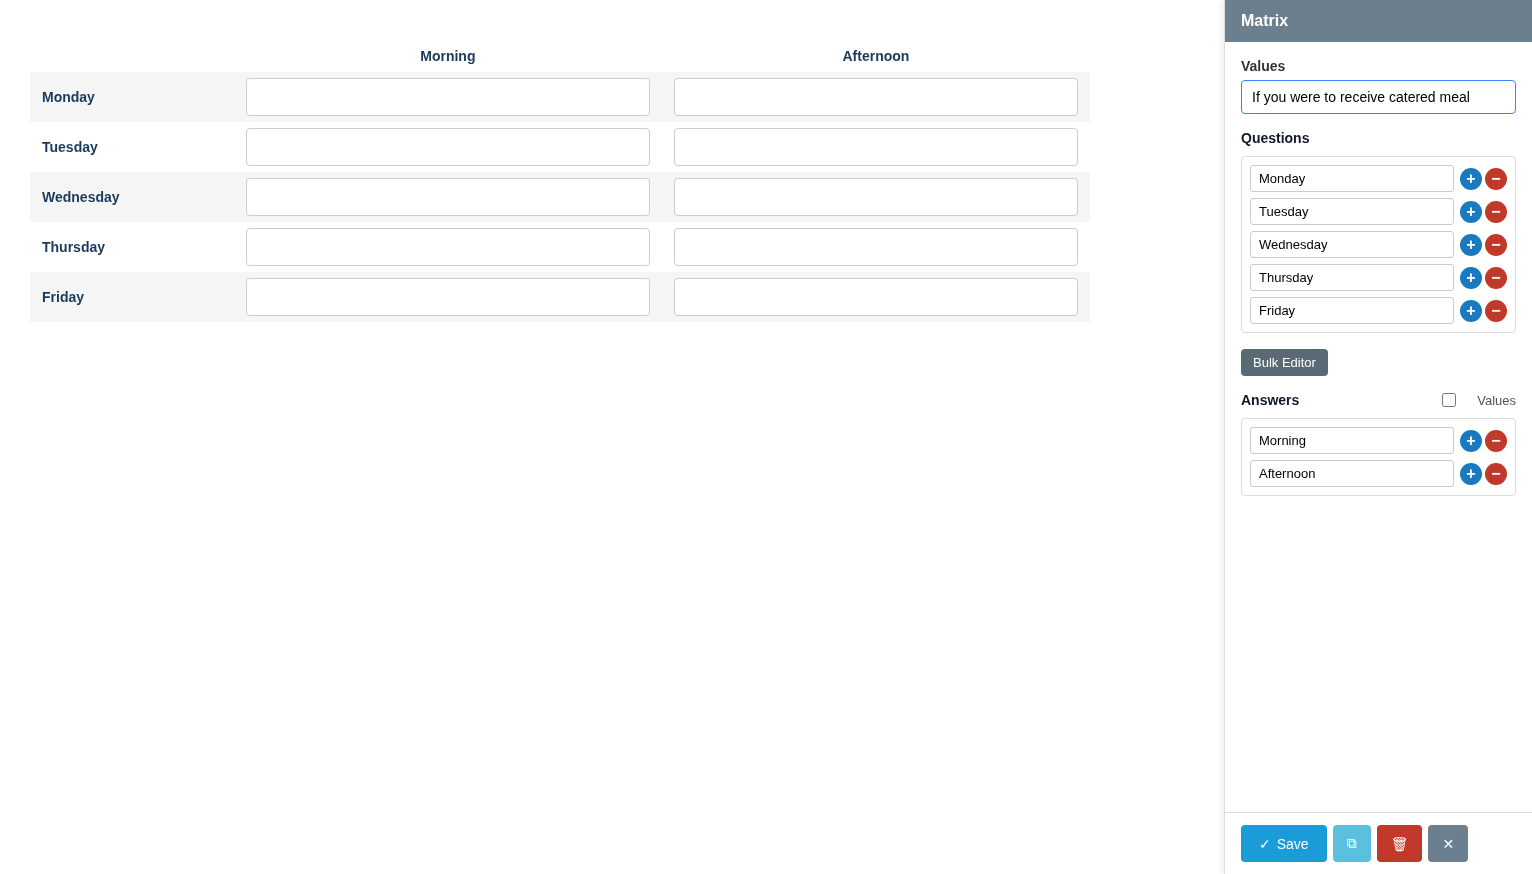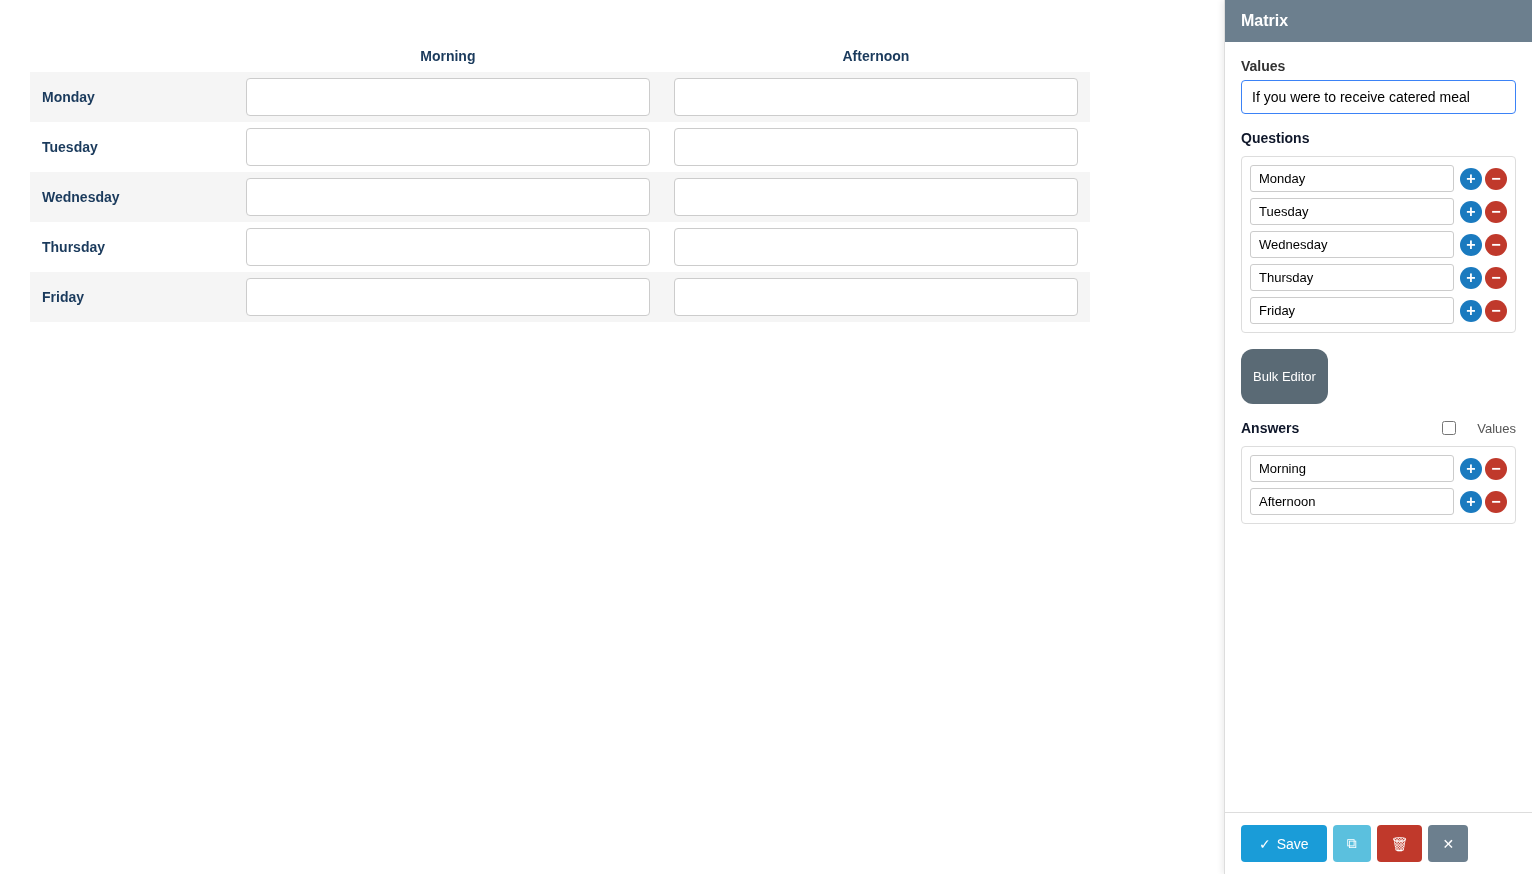--- a/index.html
+++ b/index.html
@@ -196,22 +196,22 @@
       display: flex;
       align-items: center;
       justify-content: center;
       font-weight: bold;
     }
 
     .bulk-editor-btn {
       background: #5a6a75;
       color: #fff;
       border: none;
-      padding: 20px 12px;
-      border-radius: 12px;
+      padding: 6px 12px;
+      border-radius: 4px;
       font-size: 13px;
       cursor: pointer;
       margin-bottom: 16px;
     }
 
     .answers-header {
       display: flex;
       align-items: center;
       justify-content: space-between;
       margin-bottom: 10px;

